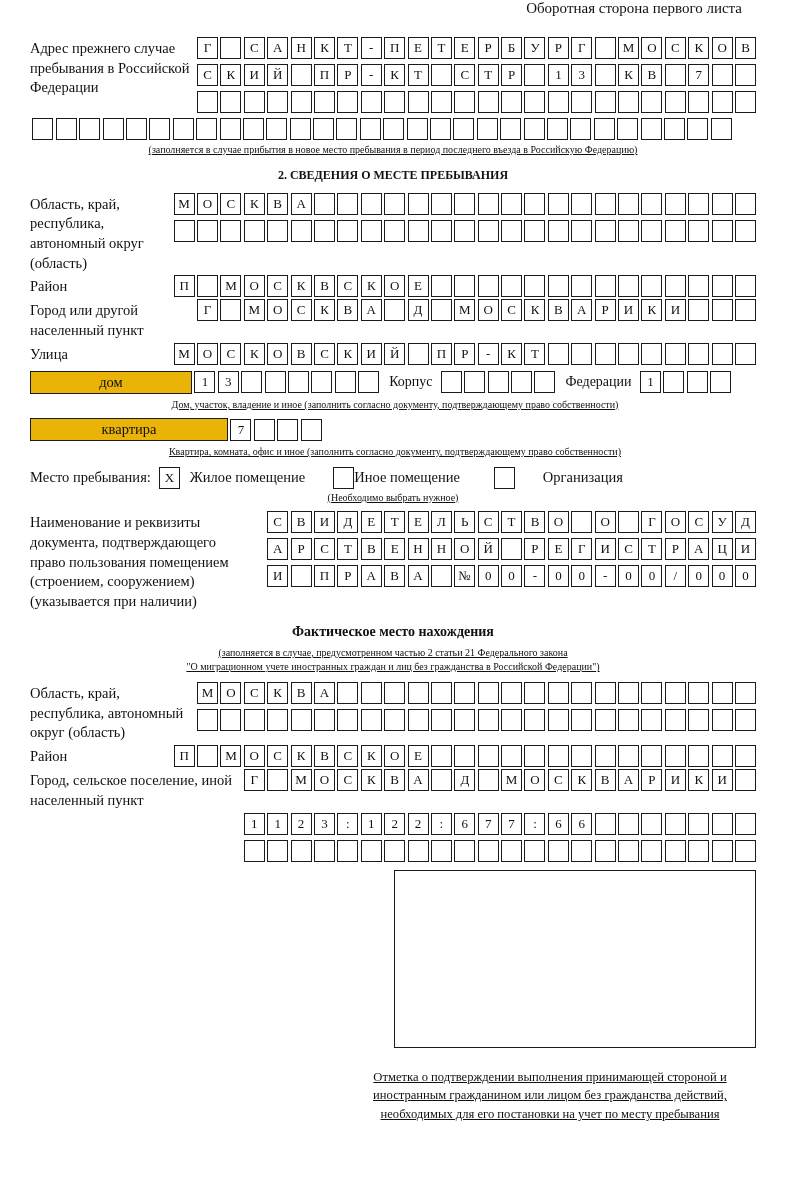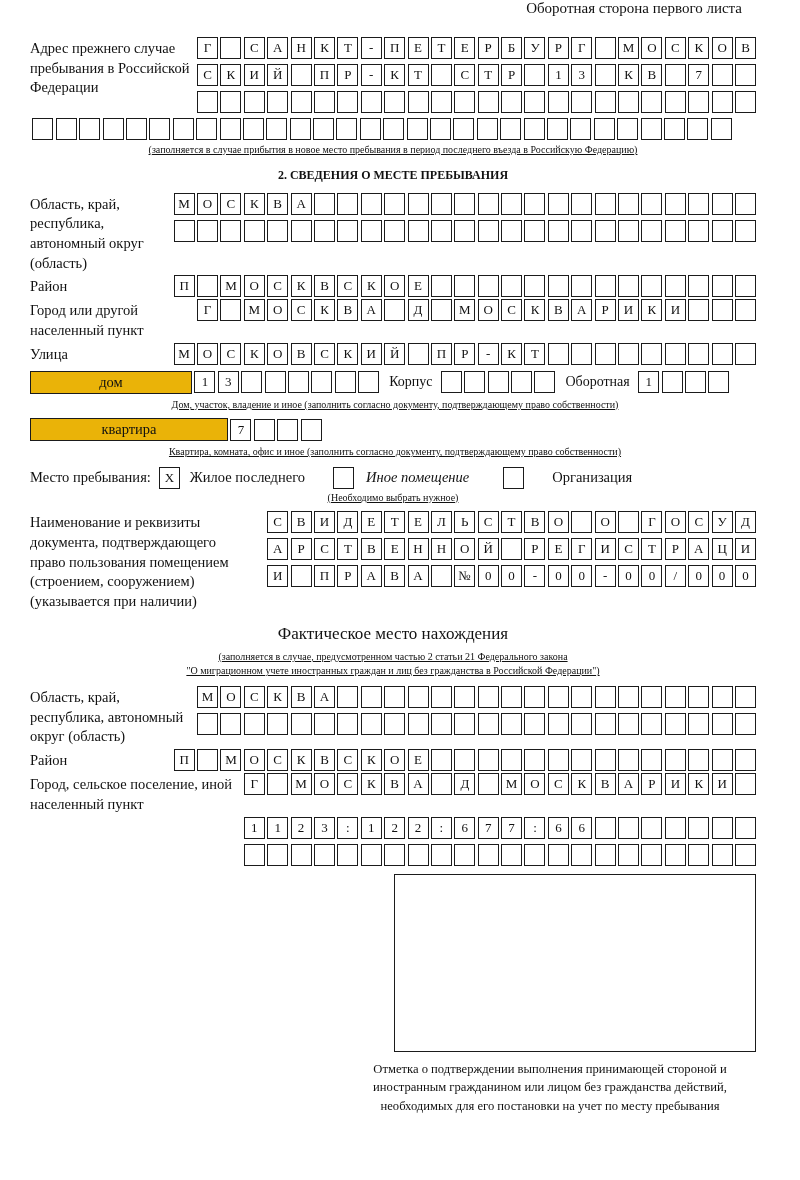--- a/index.html
+++ b/index.html
@@ -18,36 +18,36 @@
   .boxrow.full{margin-top:5px;}
   .cell{
     width:19px;height:20px;border:1.6px solid #1b1b1b;margin-left:2.4px;
     display:inline-flex;align-items:center;justify-content:center;
     font-size:13px;flex:0 0 auto;background:#fff;
   }
   .note{font-size:10px;line-height:1.45;text-decoration:underline;}
   .note.center{text-align:center;}
   .note.left{text-align:center;padding-left:4px;}
   .sec-header{font-size:12px;font-weight:bold;text-align:center;margin:10px 0 10px;}
-  .fact-header{font-size:17px;font-weight:normal;text-align:center;margin:12px 0 6px;}
+  .fact-header{font-size:14px;font-weight:bold;text-align:center;margin:12px 0 6px;}
   .labelbox{
     border:1.6px solid #1b1b1b;height:21px;display:flex;align-items:center;
     justify-content:center;font-size:14.5px;background:#eab308;flex:0 0 auto;
   }
   .domrow,.kvrow{display:flex;align-items:center;margin-top:6px;}
   .inline-label{font-size:14px;margin:0 6px 0 10px;white-space:nowrap;}
   .mestorow{display:flex;align-items:center;margin-top:7px;font-size:14.5px;}
   .checkbox{
     width:19px;height:20px;border:1.6px solid #1b1b1b;display:inline-flex;
     align-items:center;justify-content:center;font-size:13px;flex:0 0 auto;
   }
   .stamp-wrap{display:flex;margin-top:8px;}
   .stamp-col{margin-left:auto;width:412px;}
   .stamp-box{width:360px;height:176px;border:1.8px solid #1b1b1b;margin-left:auto;}
-  .stamp-note{font-size:12.6px;line-height:1.5;text-align:center;margin-top:8px;}
+  .stamp-note{font-size:12.6px;line-height:1.5;text-align:center;margin-top:20px;text-decoration:underline;}
 </style>
 </head>
 <body>
 
 <div class="content">
 
   <div class="title">Оборотная сторона первого листа</div>
 
   <div class="form-row">
     <div class="form-label">Адрес прежнего случае пребывания в Российской Федерации</div>
@@ -339,21 +339,21 @@
         <span class="cell"></span>
       </div>
     <span class="inline-label">Корпус</span>
     <div class="boxrow" style="margin-top:0;">
         <span class="cell"></span>
         <span class="cell"></span>
         <span class="cell"></span>
         <span class="cell"></span>
         <span class="cell"></span>
       </div>
-    <span class="inline-label">Оборотная</span>
+    <span class="inline-label">Федерации</span>
     <div class="boxrow" style="margin-top:0;">
         <span class="cell">1</span>
         <span class="cell"></span>
         <span class="cell"></span>
         <span class="cell"></span>
       </div>
   </div>
   <div class="note left" style="margin-top:4px;">Дом, участок, владение и иное (заполнить согласно документу, подтверждающему право собственности)</div>
 
   <div class="kvrow">
@@ -363,23 +363,23 @@
         <span class="cell"></span>
         <span class="cell"></span>
         <span class="cell"></span>
       </div>
   </div>
   <div class="note left" style="margin-top:4px;">Квартира, комната, офис и иное (заполнить согласно документу, подтверждающему право собственности)</div>
 
   <div class="mestorow">
     <span>Место пребывания:</span>
     <span class="checkbox" style="margin-left:8px;">X</span>
-    <span style="margin-left:10px;">Жилое последнего</span>
+    <span style="margin-left:10px;">Жилое помещение</span>
     <span class="checkbox" style="margin-left:28px;"></span>
-    <span style="margin-left:12px;font-style:italic;">Иное помещение</span>
+    <span style="">Иное помещение</span>
     <span class="checkbox" style="margin-left:34px;"></span>
     <span style="margin-left:28px;">Организация</span>
   </div>
   <div class="note center" style="margin-top:2px;">(Необходимо выбрать нужное)</div>
 
   <div class="form-row" style="margin-top:6px;">
     <div class="form-label" style="max-width:220px;">Наименование и реквизиты документа, подтверждающего право пользования помещением (строением, сооружением) (указывается при наличии)</div>
     <div class="rows-col">
       <div class="boxrow">
           <span class="cell">С</span>

